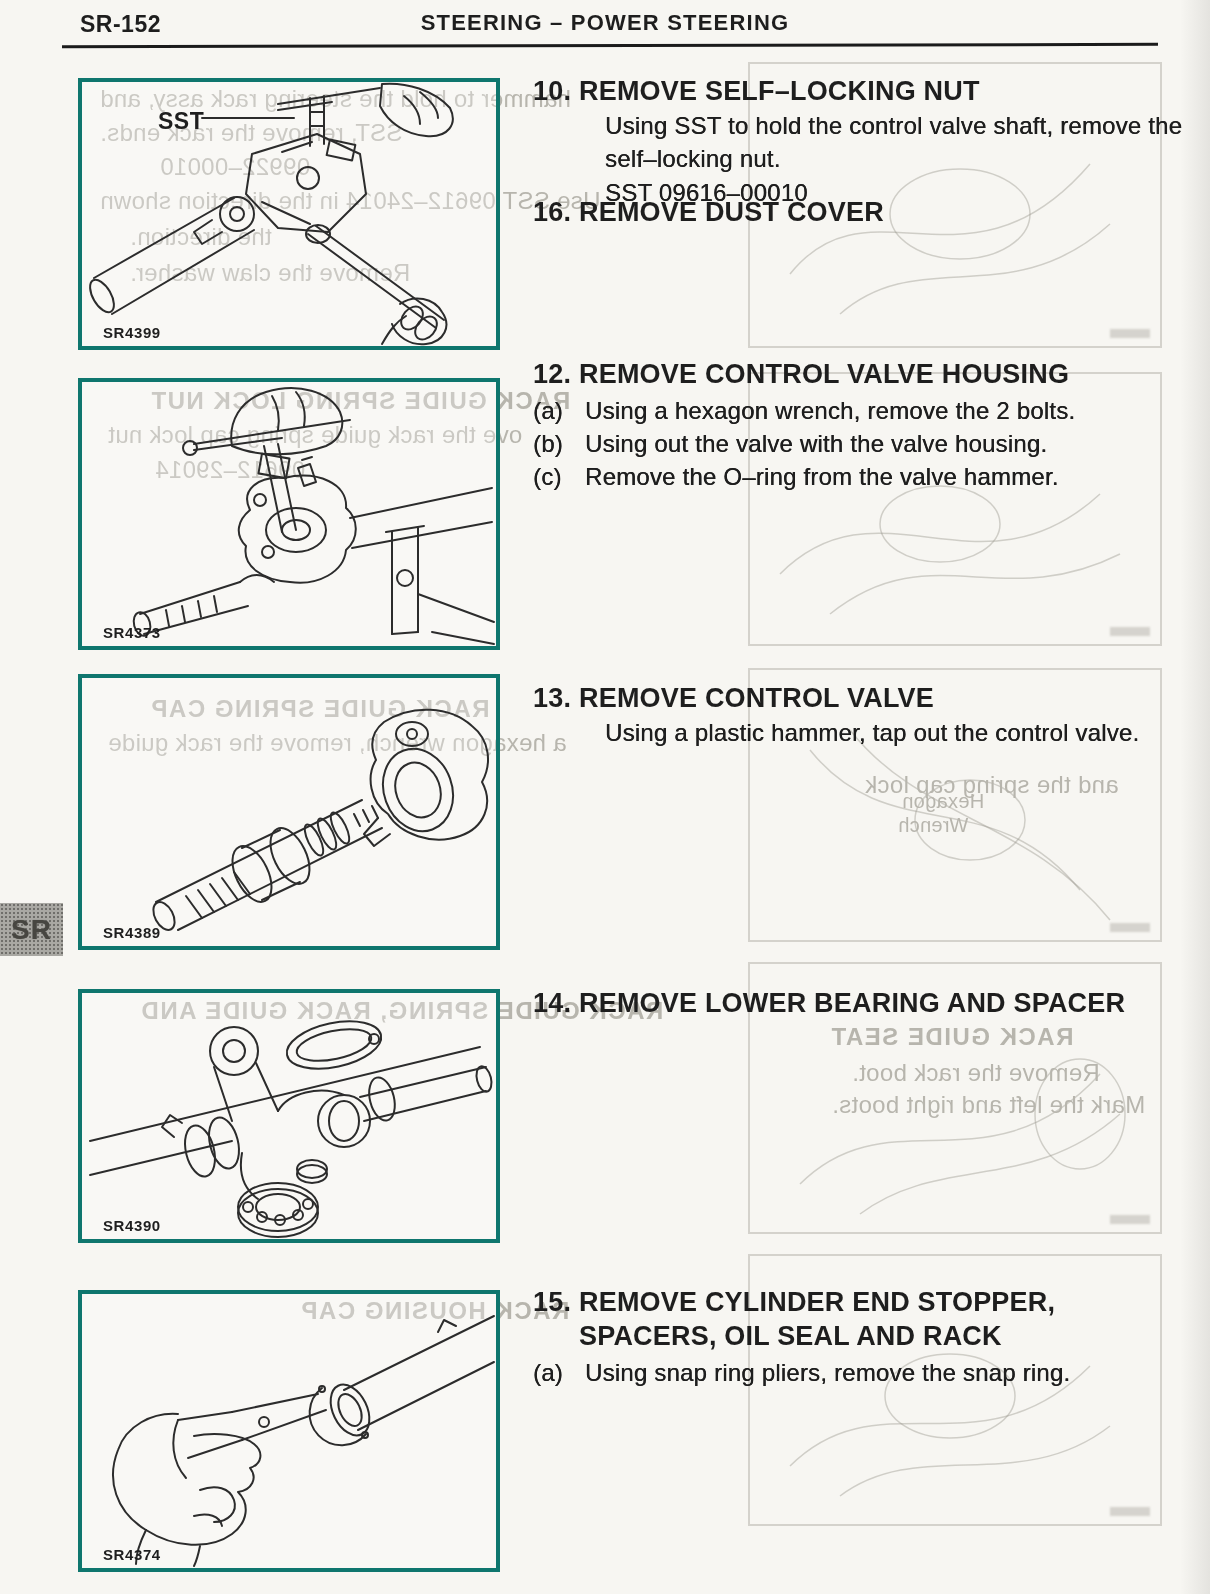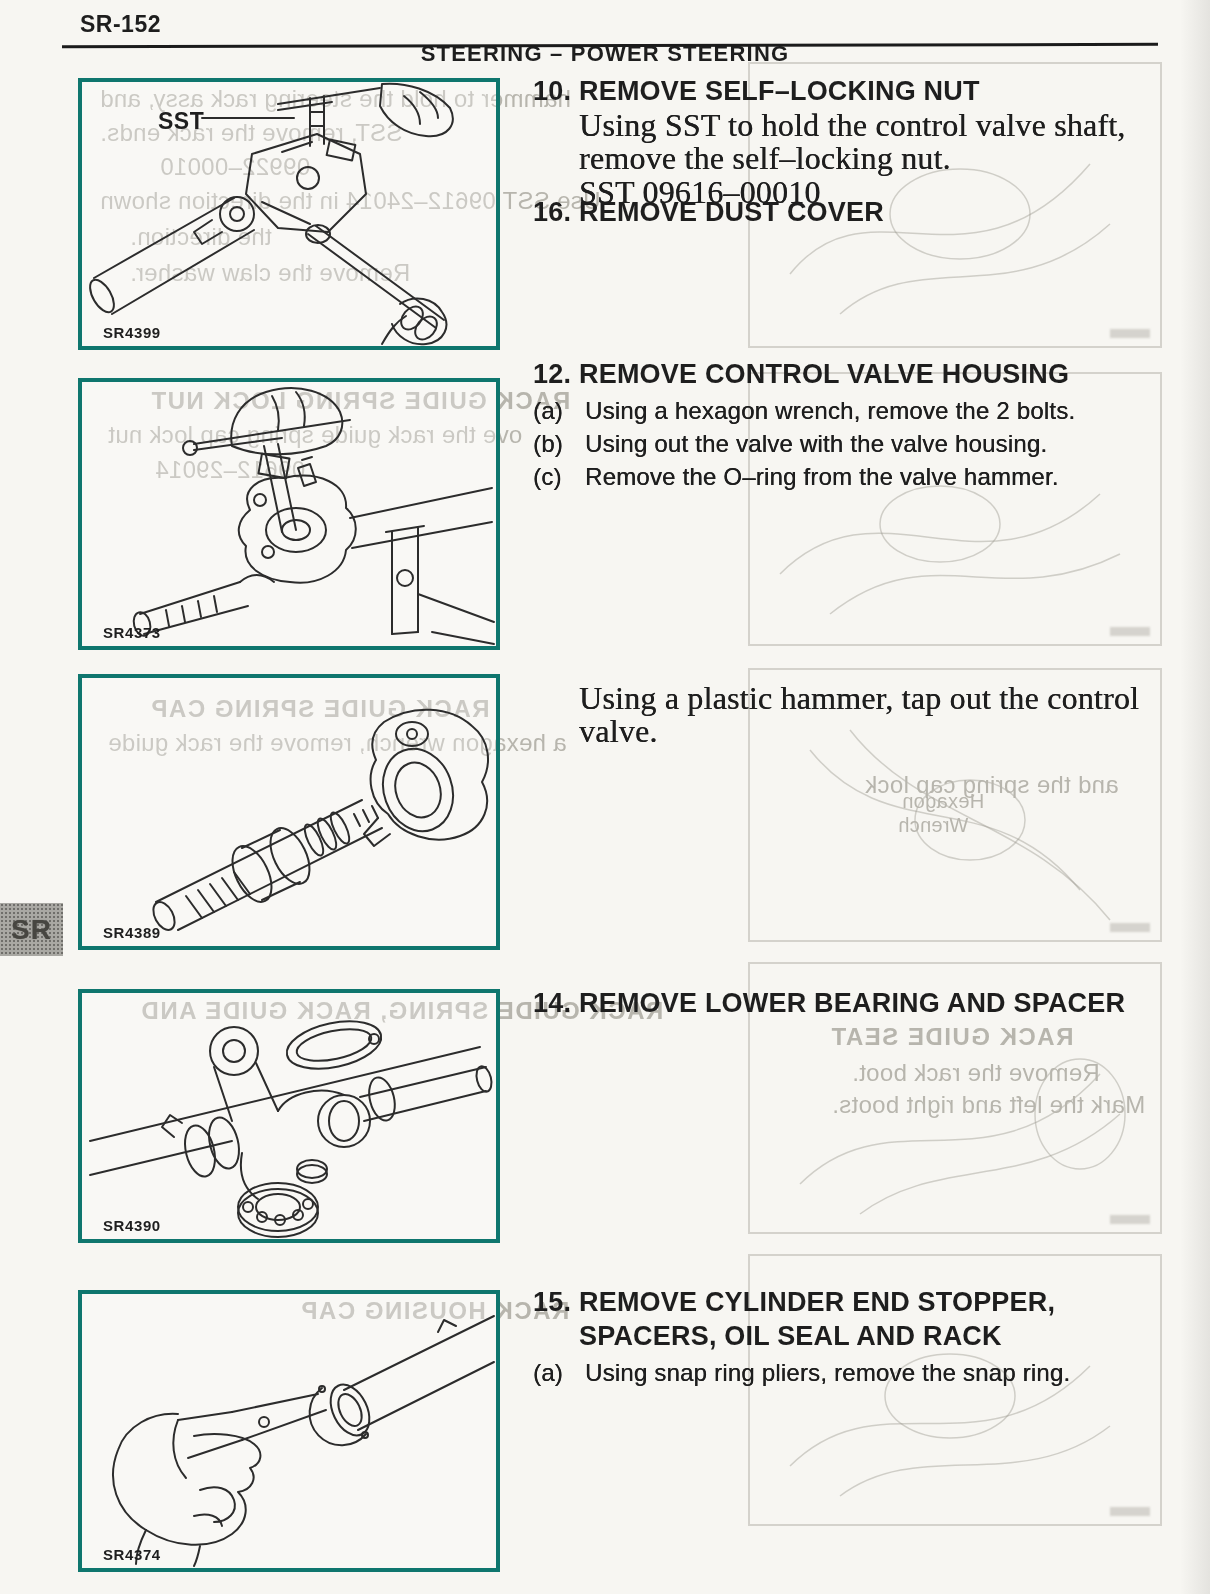--- a/index.html
+++ b/index.html
@@ -3,42 +3,42 @@
 <meta charset="utf-8">
 <style>
   html,body{margin:0;padding:0;background:#d8d6d2;}
   .page{
     position:relative;width:1210px;height:1594px;margin:0 auto;
     background:#f7f6f2;overflow:hidden;
     font-family:"Liberation Sans",sans-serif;color:#1e1e1e;
   }
   
   .hdr-code{position:absolute;left:80px;top:11px;font-size:23px;font-weight:bold;letter-spacing:.5px;}
-  .hdr-title{position:absolute;left:0;top:41px;width:1210px;text-align:center;
+  .hdr-title{position:absolute;left:0;top:10px;width:1210px;text-align:center;
     font-size:22px;font-weight:bold;letter-spacing:1.2px;}
   .hdr-rule{position:absolute;left:62px;top:44px;width:1096px;height:3px;background:#1b1b1b;transform:rotate(-.12deg);}
   
   .fig{position:absolute;left:78px;width:414px;border:4px solid #0f766e;background:rgba(255,255,255,.28);}
   #fig1{top:78px;height:264px}
   #fig2{top:378px;height:264px}
   #fig3{top:674px;height:268px}
   #fig4{top:989px;height:246px}
   #fig5{top:1290px;height:274px}
   .fig svg{position:absolute;left:0;top:0;width:100%;height:100%;}
   .fig-label{position:absolute;left:21px;bottom:5px;font-size:15px;font-weight:bold;letter-spacing:.6px;}
   .callout-sst{position:absolute;left:76px;top:26px;font-size:23px;font-weight:bold;letter-spacing:.5px;}
   
   .step{position:absolute;left:533px;width:664px;}
   #step10{top:74px} #step11{top:195px} #step12{top:357px}
   #step13{top:681px} #step14{top:986px} #step15{top:1285px}
   .step-head{display:flex;font-weight:bold;font-size:27px;line-height:34px;letter-spacing:.2px;}
   .step-num{width:46px;flex:none;}
   .step-title{flex:1;}
-  .step-body{margin-left:46px;font-size:32px;line-height:33px;letter-spacing:.2px;
-    text-shadow:.35px 0 0 currentColor;width:600px;font-family:Liberation Serif, serif;}
+  .step-body{margin-left:72px;font-size:24px;line-height:33px;letter-spacing:.2px;
+    text-shadow:.35px 0 0 currentColor;width:600px;}
   .step-body p{margin:1px 0;}
   .items{margin-top:3px;}
   .item{display:flex;font-size:24px;line-height:33px;letter-spacing:.2px;text-shadow:.35px 0 0 currentColor;}
   .item-label{width:52px;flex:none;}
   .item-text{flex:1;}
   
   .side-tab{
     position:absolute;left:0;top:903px;width:63px;height:53px;
     background-color:#a9a8a3;
     background-image:radial-gradient(#6f6e6a 1px, transparent 1.3px);
@@ -341,20 +341,24 @@
         <span class="item-text">Using out the valve with the valve housing.</span>
       </div>
       <div class="item">
         <span class="item-label">(c)</span>
         <span class="item-text">Remove the O–ring from the valve hammer.</span>
       </div>
     </div>
   </div>
 
   <div class="step" id="step13">
+    <div class="step-head">
+      <span class="step-num">13.</span>
+      <span class="step-title">REMOVE CONTROL VALVE</span>
+    </div>
     <div class="step-body">
       <p>Using a plastic hammer, tap out the control valve.</p>
     </div>
   </div>
 
   <div class="step" id="step14">
     <div class="step-head">
       <span class="step-num">14.</span>
       <span class="step-title">REMOVE LOWER BEARING AND SPACER</span>
     </div>

